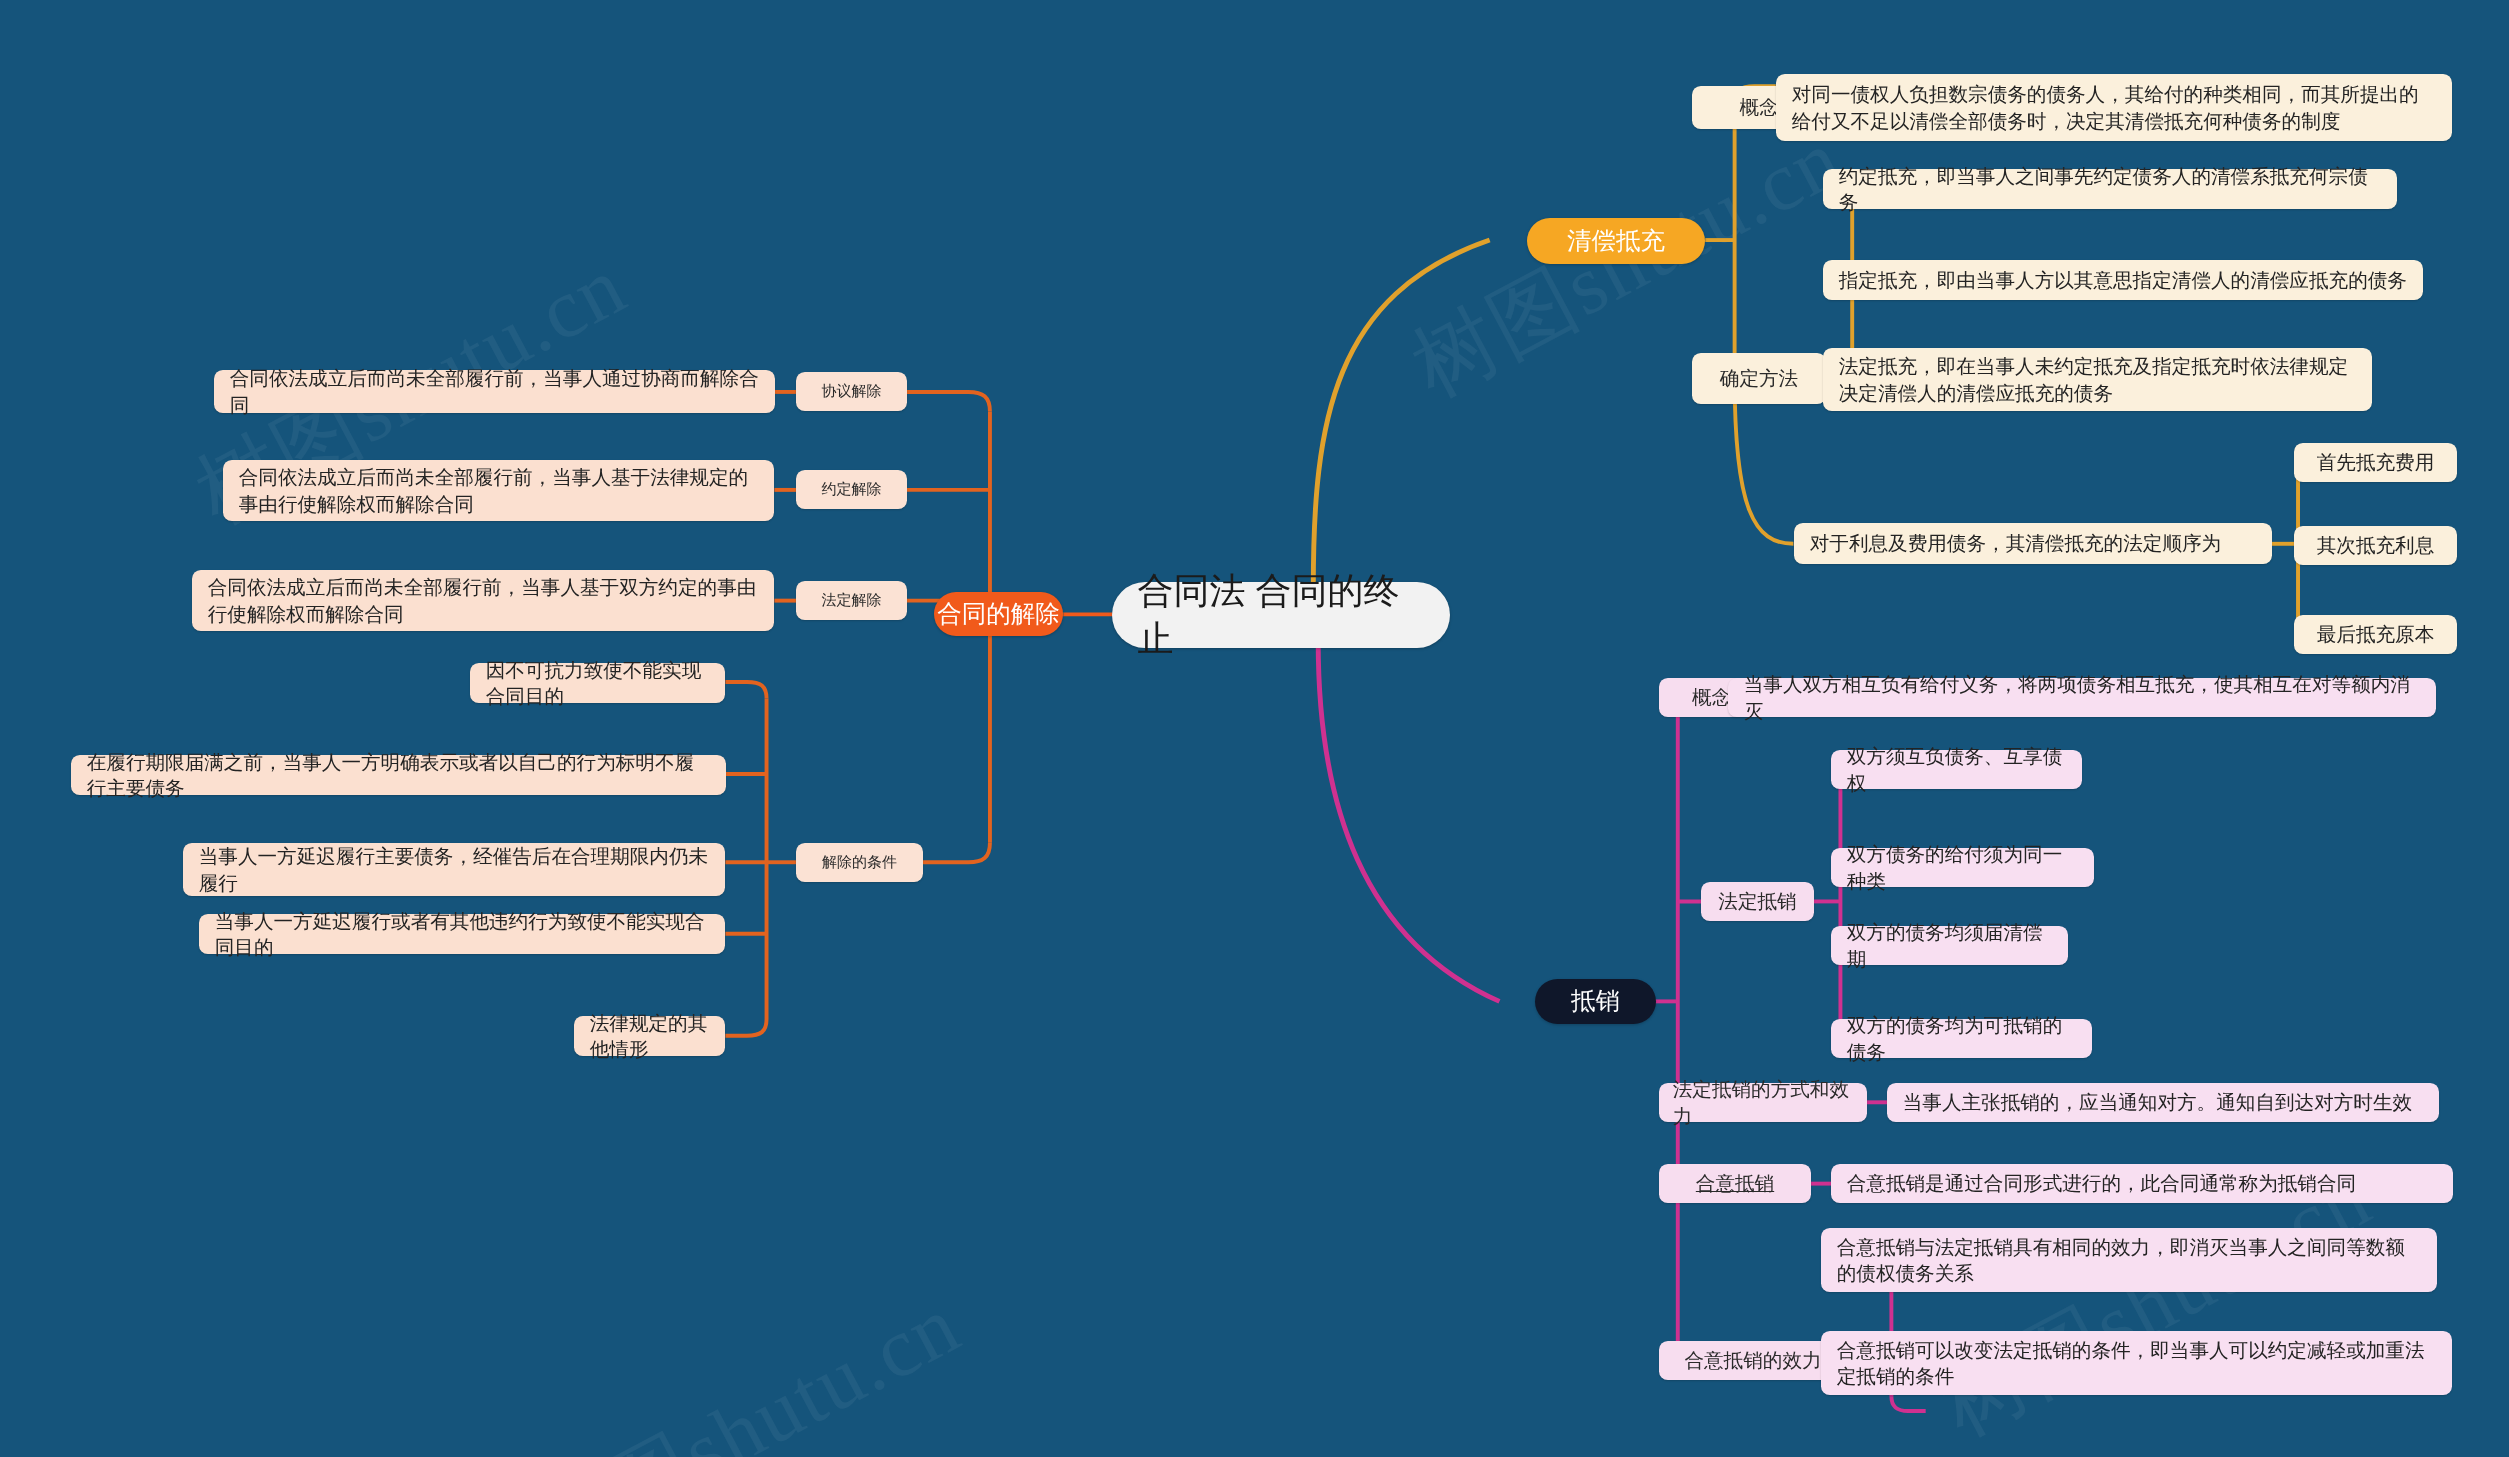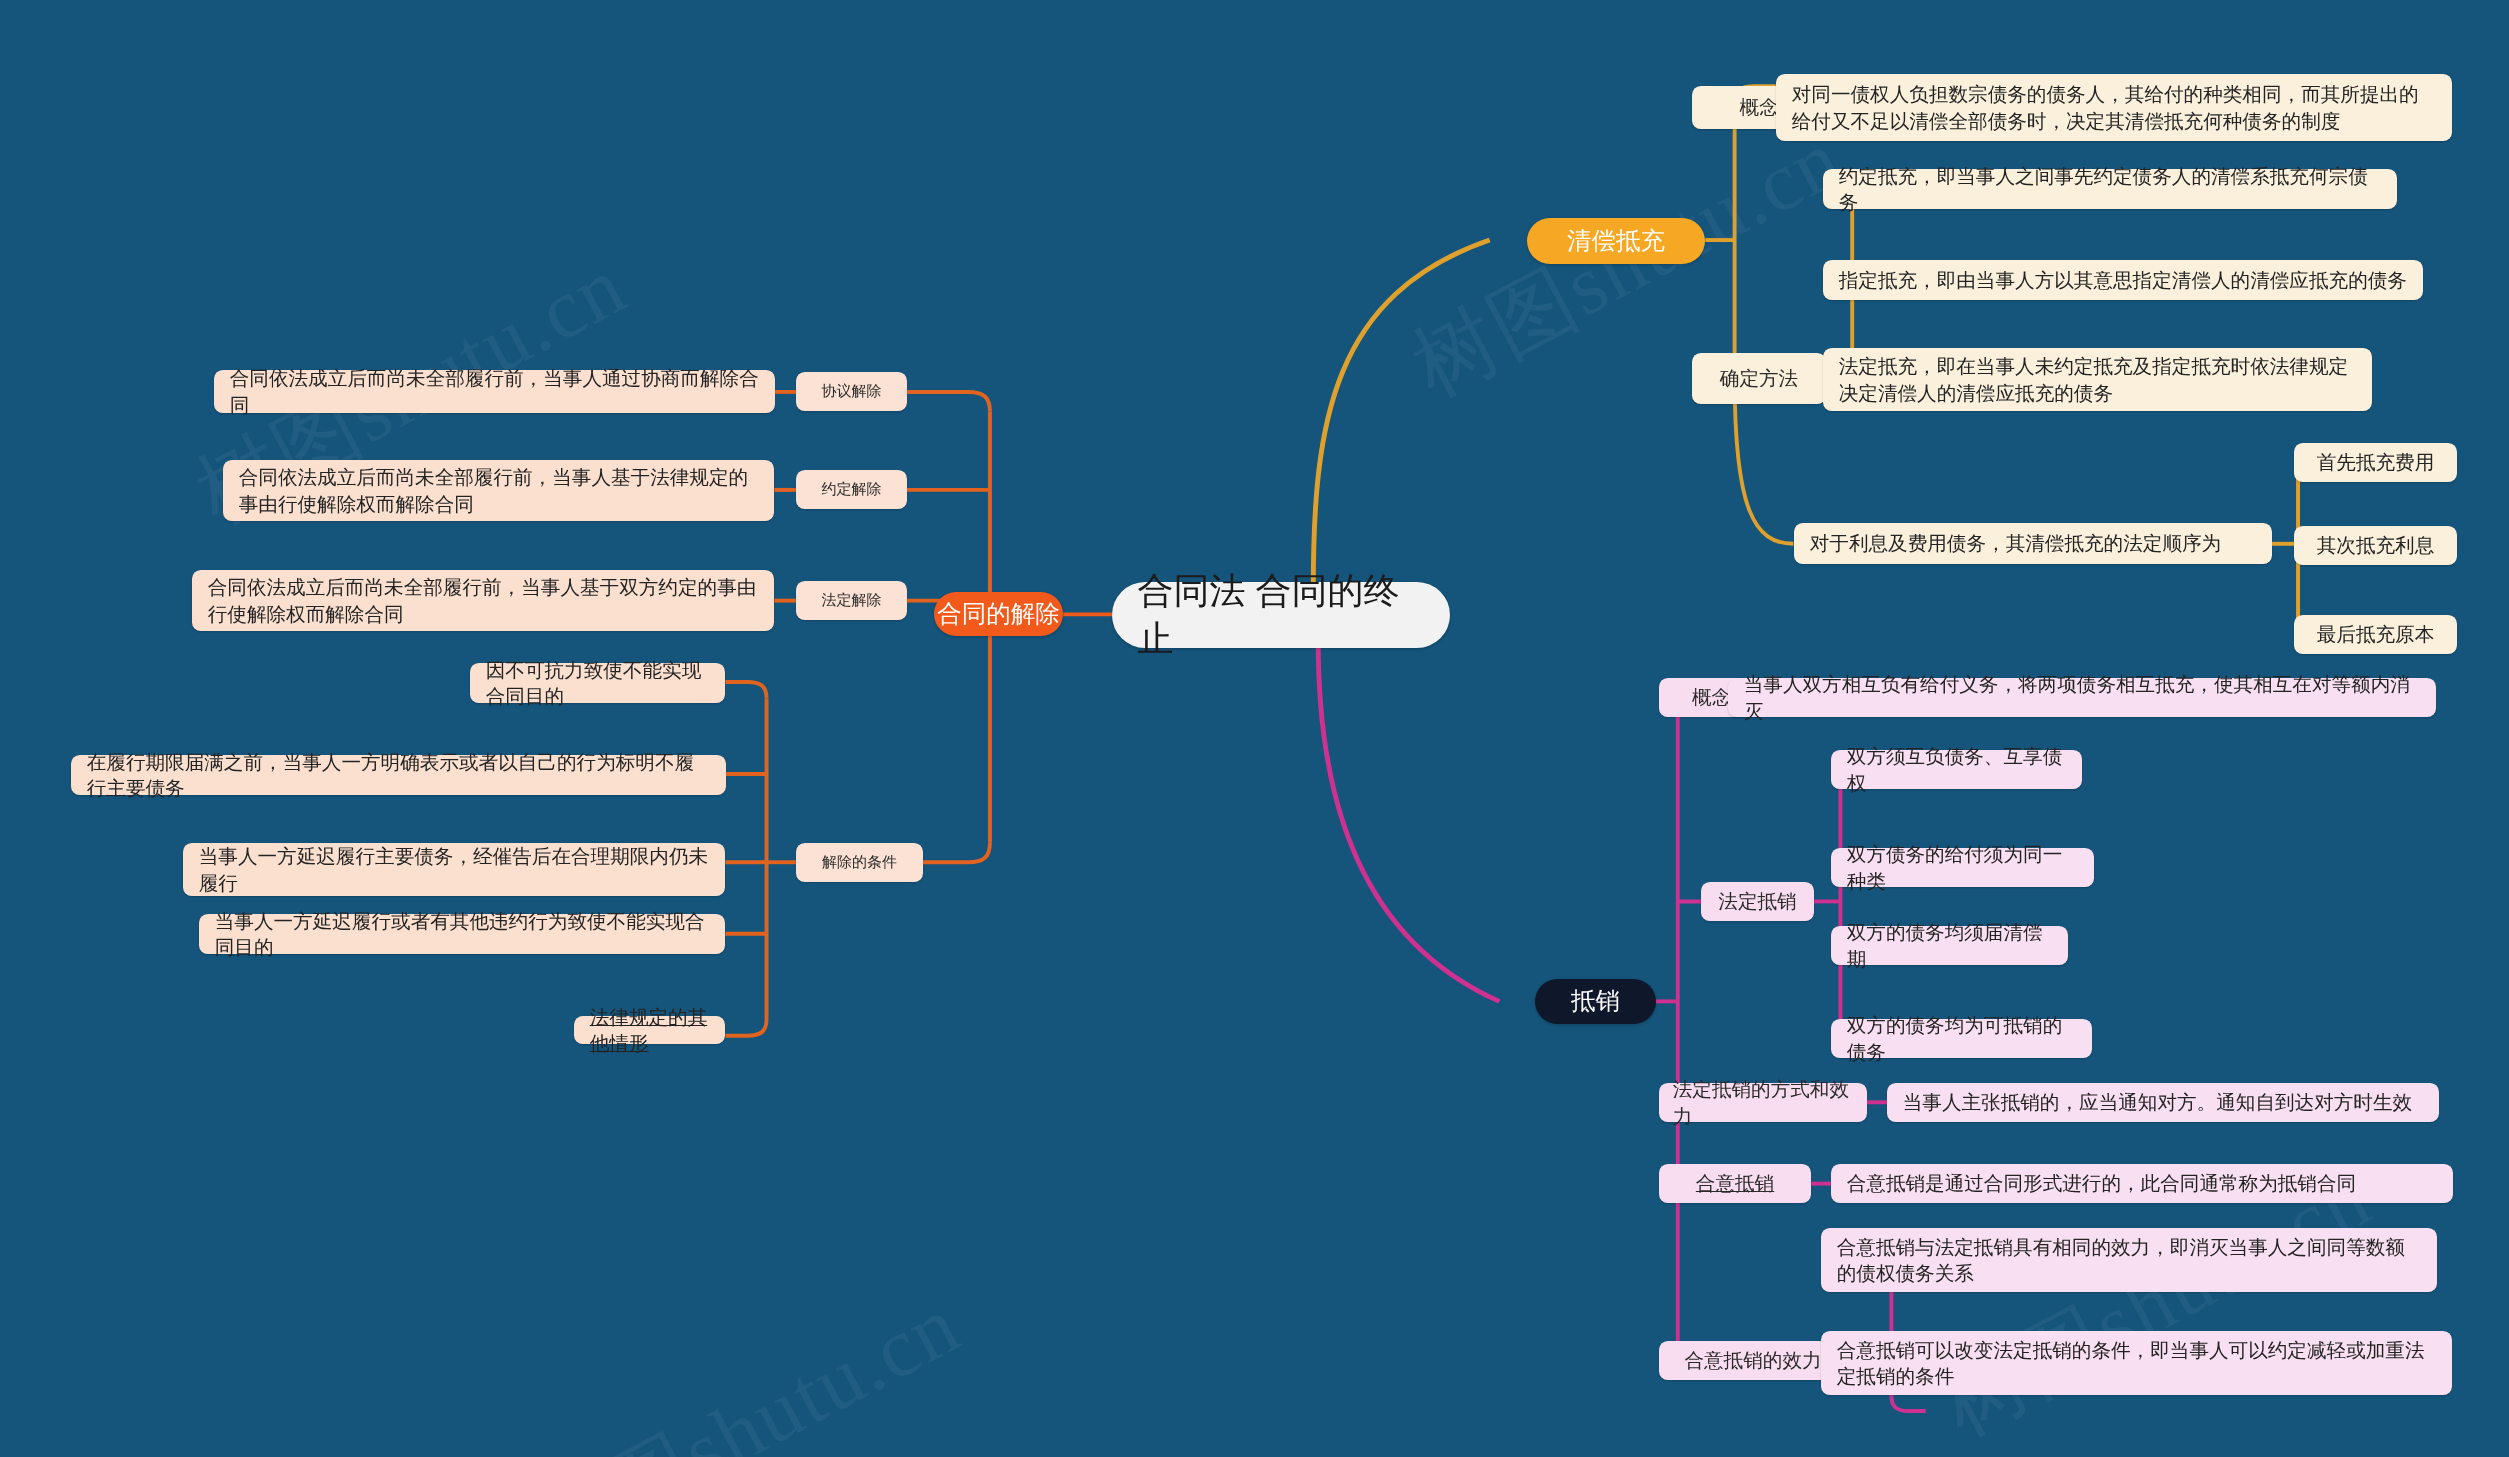--- a/index.html
+++ b/index.html
@@ -173,21 +173,21 @@
   </div>
   <div class="node o-lvl3 ta-l" style="left:71px;top:755px;width:655px;height:40px;">
     <span>在履行期限届满之前，当事人一方明确表示或者以自己的行为标明不履行主要债务</span>
   </div>
   <div class="node o-lvl3 ta-l" style="left:183px;top:843px;width:542px;height:53px;">
     <span>当事人一方延迟履行主要债务，经催告后在合理期限内仍未履行</span>
   </div>
   <div class="node o-lvl3 ta-l" style="left:199px;top:914px;width:526px;height:40px;">
     <span>当事人一方延迟履行或者有其他违约行为致使不能实现合同目的</span>
   </div>
-  <div class="node o-lvl3 ta-l" style="left:574px;top:1016px;width:151px;height:28px;text-decoration:underline;">
+  <div class="node o-lvl3 ta-l" style="left:574px;top:1016px;width:151px;height:40px;">
     <span>法律规定的其他情形</span>
   </div>
 
   <div class="node branch b-amber" style="left:1527px;top:218px;width:178px;height:46px;">
     <span>清偿抵充</span>
   </div>
 
   <div class="node a-lvl2" style="left:1692px;top:86px;width:134px;height:43px;justify-content:center;">
     <span>概念</span>
   </div>

